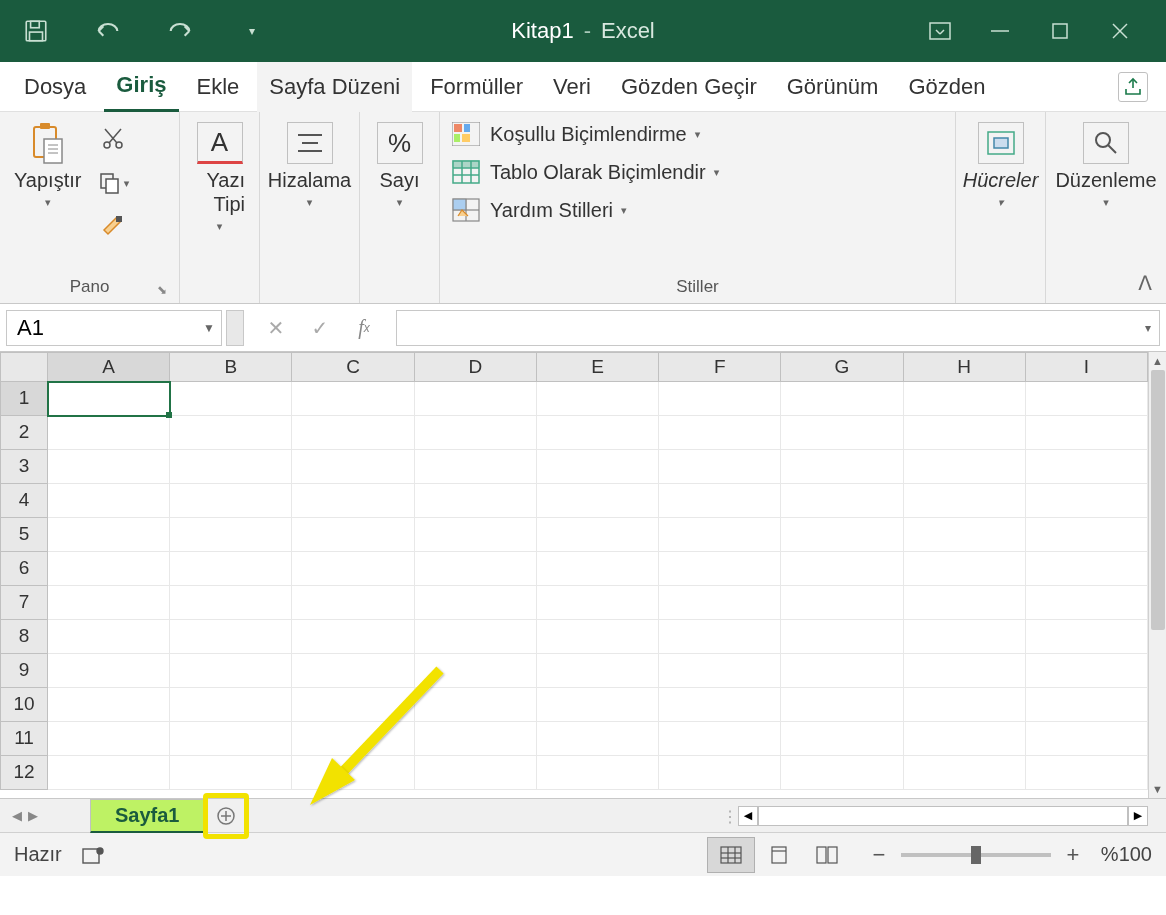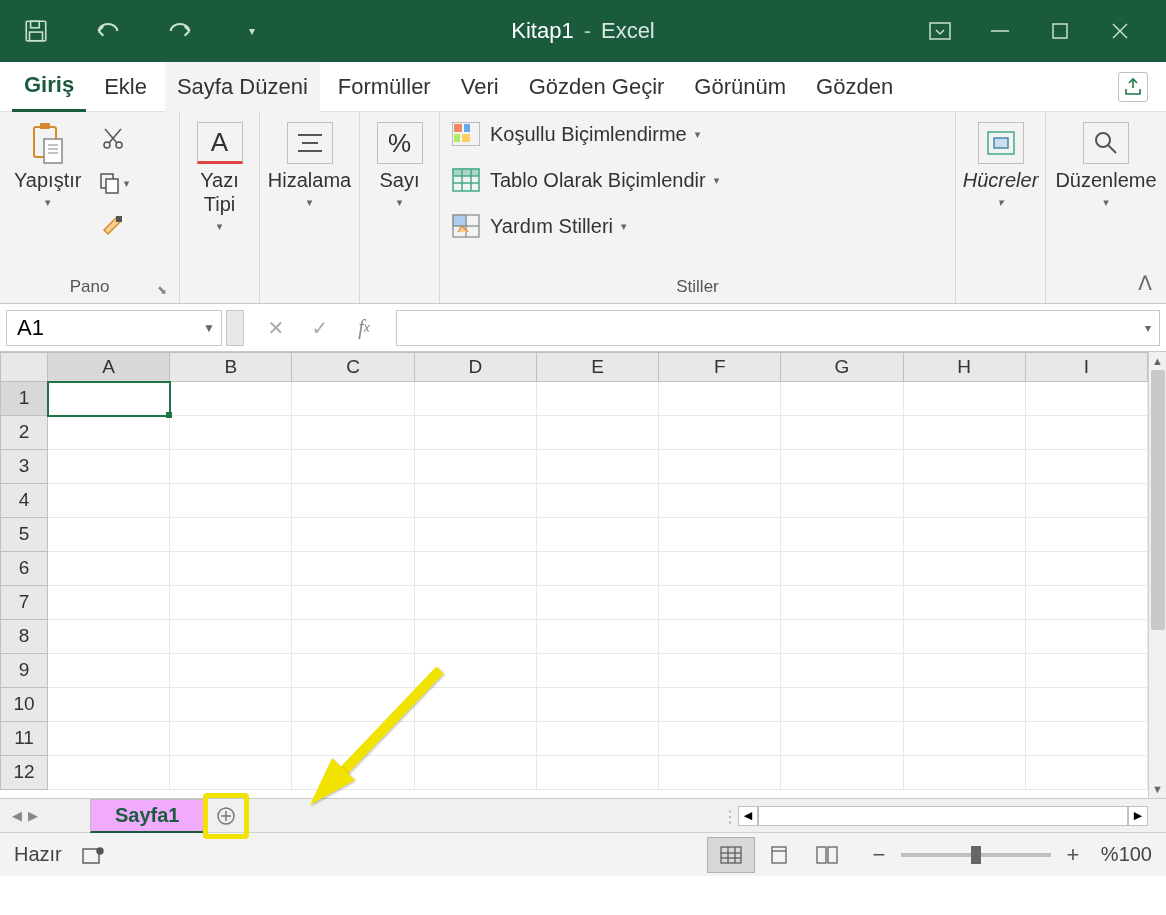--- a/index.html
+++ b/index.html
@@ -26,24 +26,24 @@
 
 
 .ribbon { height: 192px; background: #f3f3f3; display: flex; align-items: stretch; border-bottom: 1px solid #c8c8c8; position: relative; }
 .ribbon-group { display: flex; flex-direction: column; justify-content: space-between; padding: 6px 10px 4px 10px; border-right: 1px solid #d8d8d8; }
 .ribbon-group.noborder { border-right: none; }
 .group-body { flex: 1; display: flex; align-items: flex-start; gap: 10px; }
 .group-label { font-size: 17px; color: #555; text-align: center; padding: 2px 0; position: relative; }
 .group-label .launcher { position: absolute; right: 2px; bottom: 2px; font-size: 12px; color: #888; }
 .big-btn { display: flex; flex-direction: column; align-items: center; gap: 4px; cursor: pointer; padding: 4px; }
 .big-btn .icon-box { width: 48px; height: 42px; display: flex; align-items: center; justify-content: center; font-size: 30px; }
-.big-btn .lbl { font-size: 20px; color: #333; text-align: center; line-height: 1.2; }
+.big-btn .lbl { font-size: 20px; color: #333; text-align: right; line-height: 1.2; }
 .mini-col { display: flex; flex-direction: column; gap: 14px; padding: 6px 0; }
 .mini { width: 36px; height: 30px; display: flex; align-items: center; justify-content: center; cursor: pointer; }
-.styles-list { display: flex; flex-direction: column; gap: 18px; padding: 2px 0; }
+.styles-list { display: flex; flex-direction: column; gap: 10px; padding: 2px 0; }
 .style-row { display: flex; align-items: center; gap: 8px; font-size: 20px; color: #333; cursor: pointer; }
 .style-row .si { width: 32px; height: 28px; display: flex; align-items: center; justify-content: center; }
 .ribbon-collapse { position: absolute; right: 14px; bottom: 8px; font-size: 20px; color: #666; cursor: pointer; }
 
 
 .formula-bar { height: 48px; background: #fff; display: flex; align-items: center; border-bottom: 1px solid #c8c8c8; padding: 6px; gap: 4px; }
 .name-box { width: 216px; height: 36px; border: 1px solid #c8c8c8; display: flex; align-items: center; padding: 0 10px; font-size: 22px; position: relative; }
 .name-box .dd { position: absolute; right: 6px; font-size: 12px; color: #666; }
 .fb-btns { display: flex; align-items: center; gap: 8px; padding: 0 10px; }
 .fb-btn { width: 36px; height: 36px; display: flex; align-items: center; justify-content: center; color: #aaa; font-size: 20px; cursor: pointer; }
@@ -67,21 +67,21 @@
 .cell.active-cursor::after { content: ""; position: absolute; right: -3px; bottom: -3px; width: 6px; height: 6px; background: #217346; }
 .vscroll { position: absolute; right: 0; top: 0; width: 18px; height: 100%; background: #f0f0f0; border-left: 1px solid #d0d0d0; }
 .vscroll .sup, .vscroll .sdown { height: 18px; display: flex; align-items: center; justify-content: center; font-size: 11px; color: #666; cursor: pointer; }
 .vscroll .sdown { position: absolute; bottom: 0; width: 100%; }
 .vscroll .thumb { position: absolute; top: 18px; width: 14px; left: 2px; height: 260px; background: #c8c8c8; border-radius: 2px; }
 
 
 .sheet-tabs { height: 34px; background: #f0f0f0; display: flex; align-items: center; border-top: 1px solid #c8c8c8; position: relative; }
 .sheet-nav { display: flex; gap: 6px; padding: 0 12px; }
 .sheet-nav span { font-size: 13px; color: #888; cursor: pointer; }
-.sheet-tab { padding: 0 24px; height: 34px; display: flex; align-items: center; font-size: 20px; font-weight: 600; color: #1a5b3e; background: #f0abfc; border: 1px solid #c0c0c0; border-bottom: 2px solid #1a5b3e; cursor: pointer; }
+.sheet-tab { padding: 0 24px; height: 34px; display: flex; align-items: center; font-size: 20px; font-weight: 600; color: #1a5b3e; background: #bef264; border: 1px solid #c0c0c0; border-bottom: 2px solid #1a5b3e; cursor: pointer; }
 .new-sheet-wrap { position: relative; margin-left: 4px; }
 .new-sheet { width: 34px; height: 34px; display: flex; align-items: center; justify-content: center; cursor: pointer; }
 .new-sheet svg { width: 20px; height: 20px; }
 .highlight-box { position: absolute; top: -6px; left: -6px; right: -6px; bottom: -6px; border: 5px solid #f2e200; border-radius: 4px; pointer-events: none; }
 .hscroll { position: absolute; right: 18px; width: 410px; height: 20px; background: #f0f0f0; display: flex; align-items: center; }
 .hscroll .sl, .hscroll .sr { width: 20px; height: 20px; display: flex; align-items: center; justify-content: center; font-size: 11px; cursor: pointer; border: 1px solid #c0c0c0; background: #fff; }
 .hscroll .track { flex: 1; height: 20px; border: 1px solid #c0c0c0; background: #fff; position: relative; }
 .splitter { position: absolute; right: 438px; top: 8px; width: 6px; height: 18px; cursor: col-resize; color: #aaa; display: flex; align-items: center; }
 
 
@@ -150,20 +150,21 @@
     <div class="wb">
         <svg width="16" height="16" viewBox="0 0 16 16" stroke="currentColor" stroke-width="1.5">
           <line x1="1" y1="1" x2="15" y2="15"></line>
           <line x1="15" y1="1" x2="1" y2="15"></line>
         </svg>
       </div>
   </div>
 </div>
 
 <div class="ribbon-tabs">
+  <div class="tab">Dosya</div>
   <div class="tab active">Giriş</div>
   <div class="tab">Ekle</div>
   <div class="tab open">Sayfa Düzeni</div>
   <div class="tab">Formüller</div>
   <div class="tab">Veri</div>
   <div class="tab">Gözden Geçir</div>
   <div class="tab">Görünüm</div>
   <div class="tab">Gözden</div>
   <div class="right-icons">
     <div style="border:1px solid #c0c0c0;padding:4px;border-radius:3px;">

